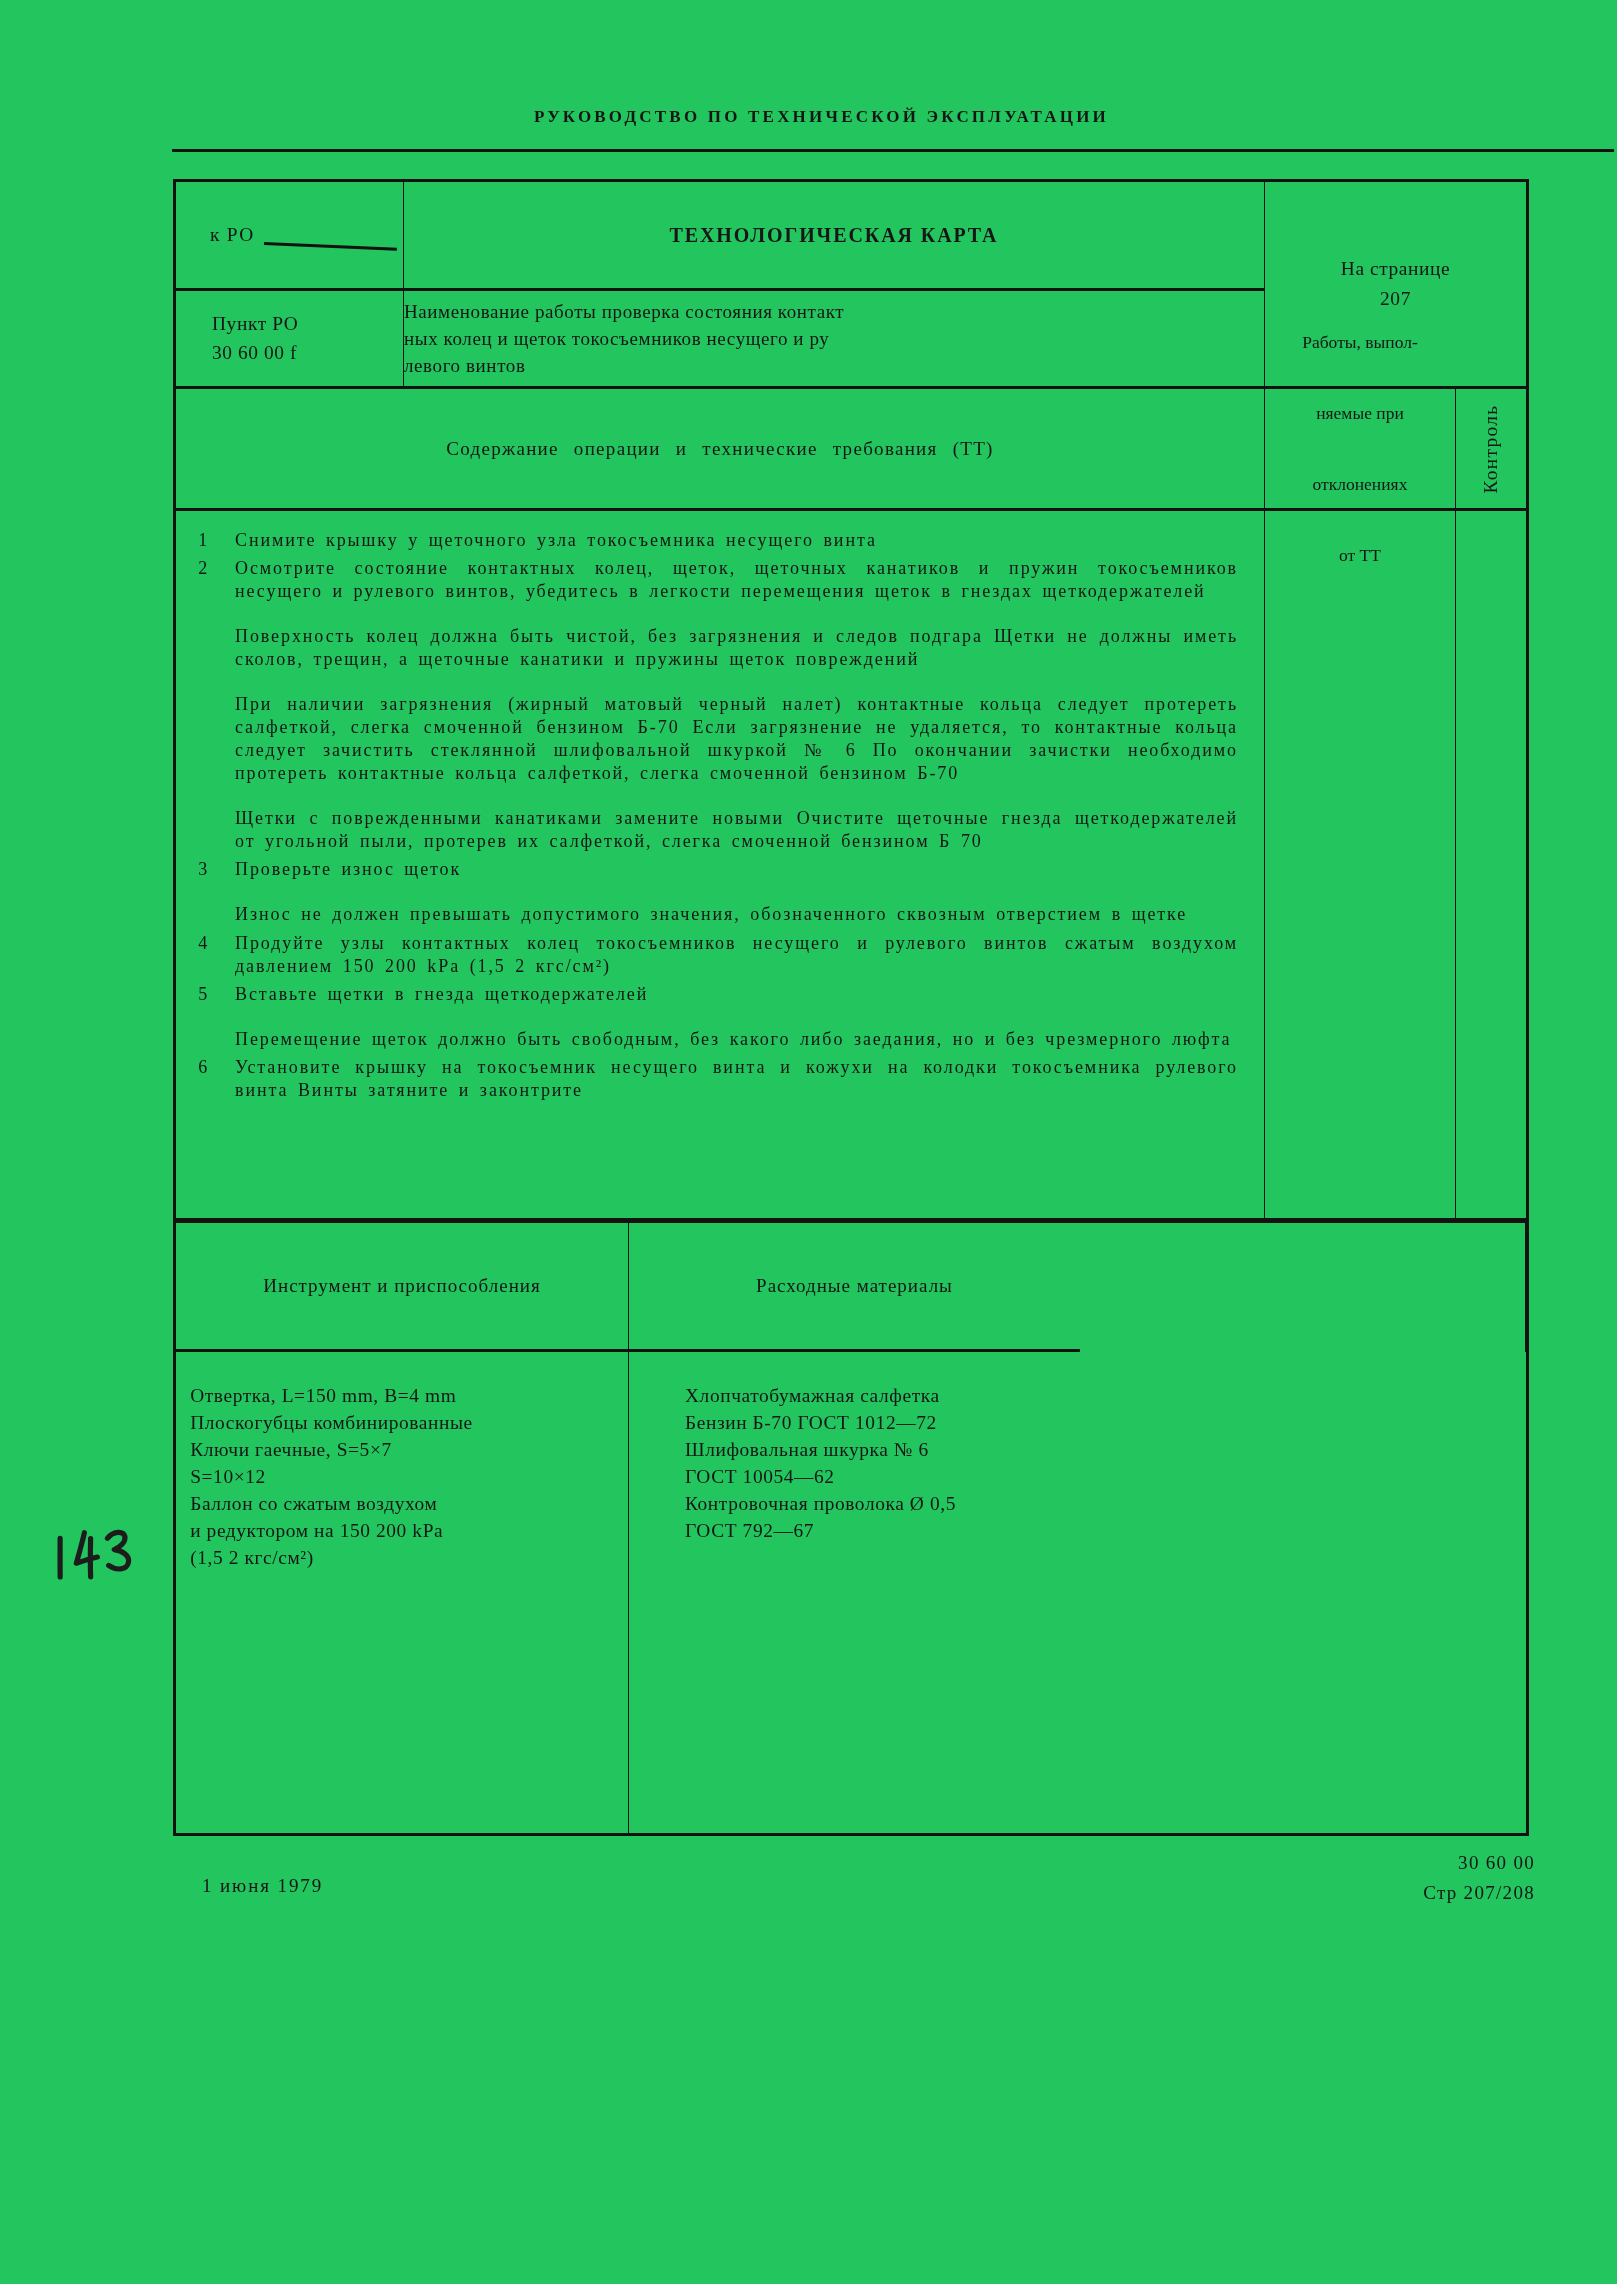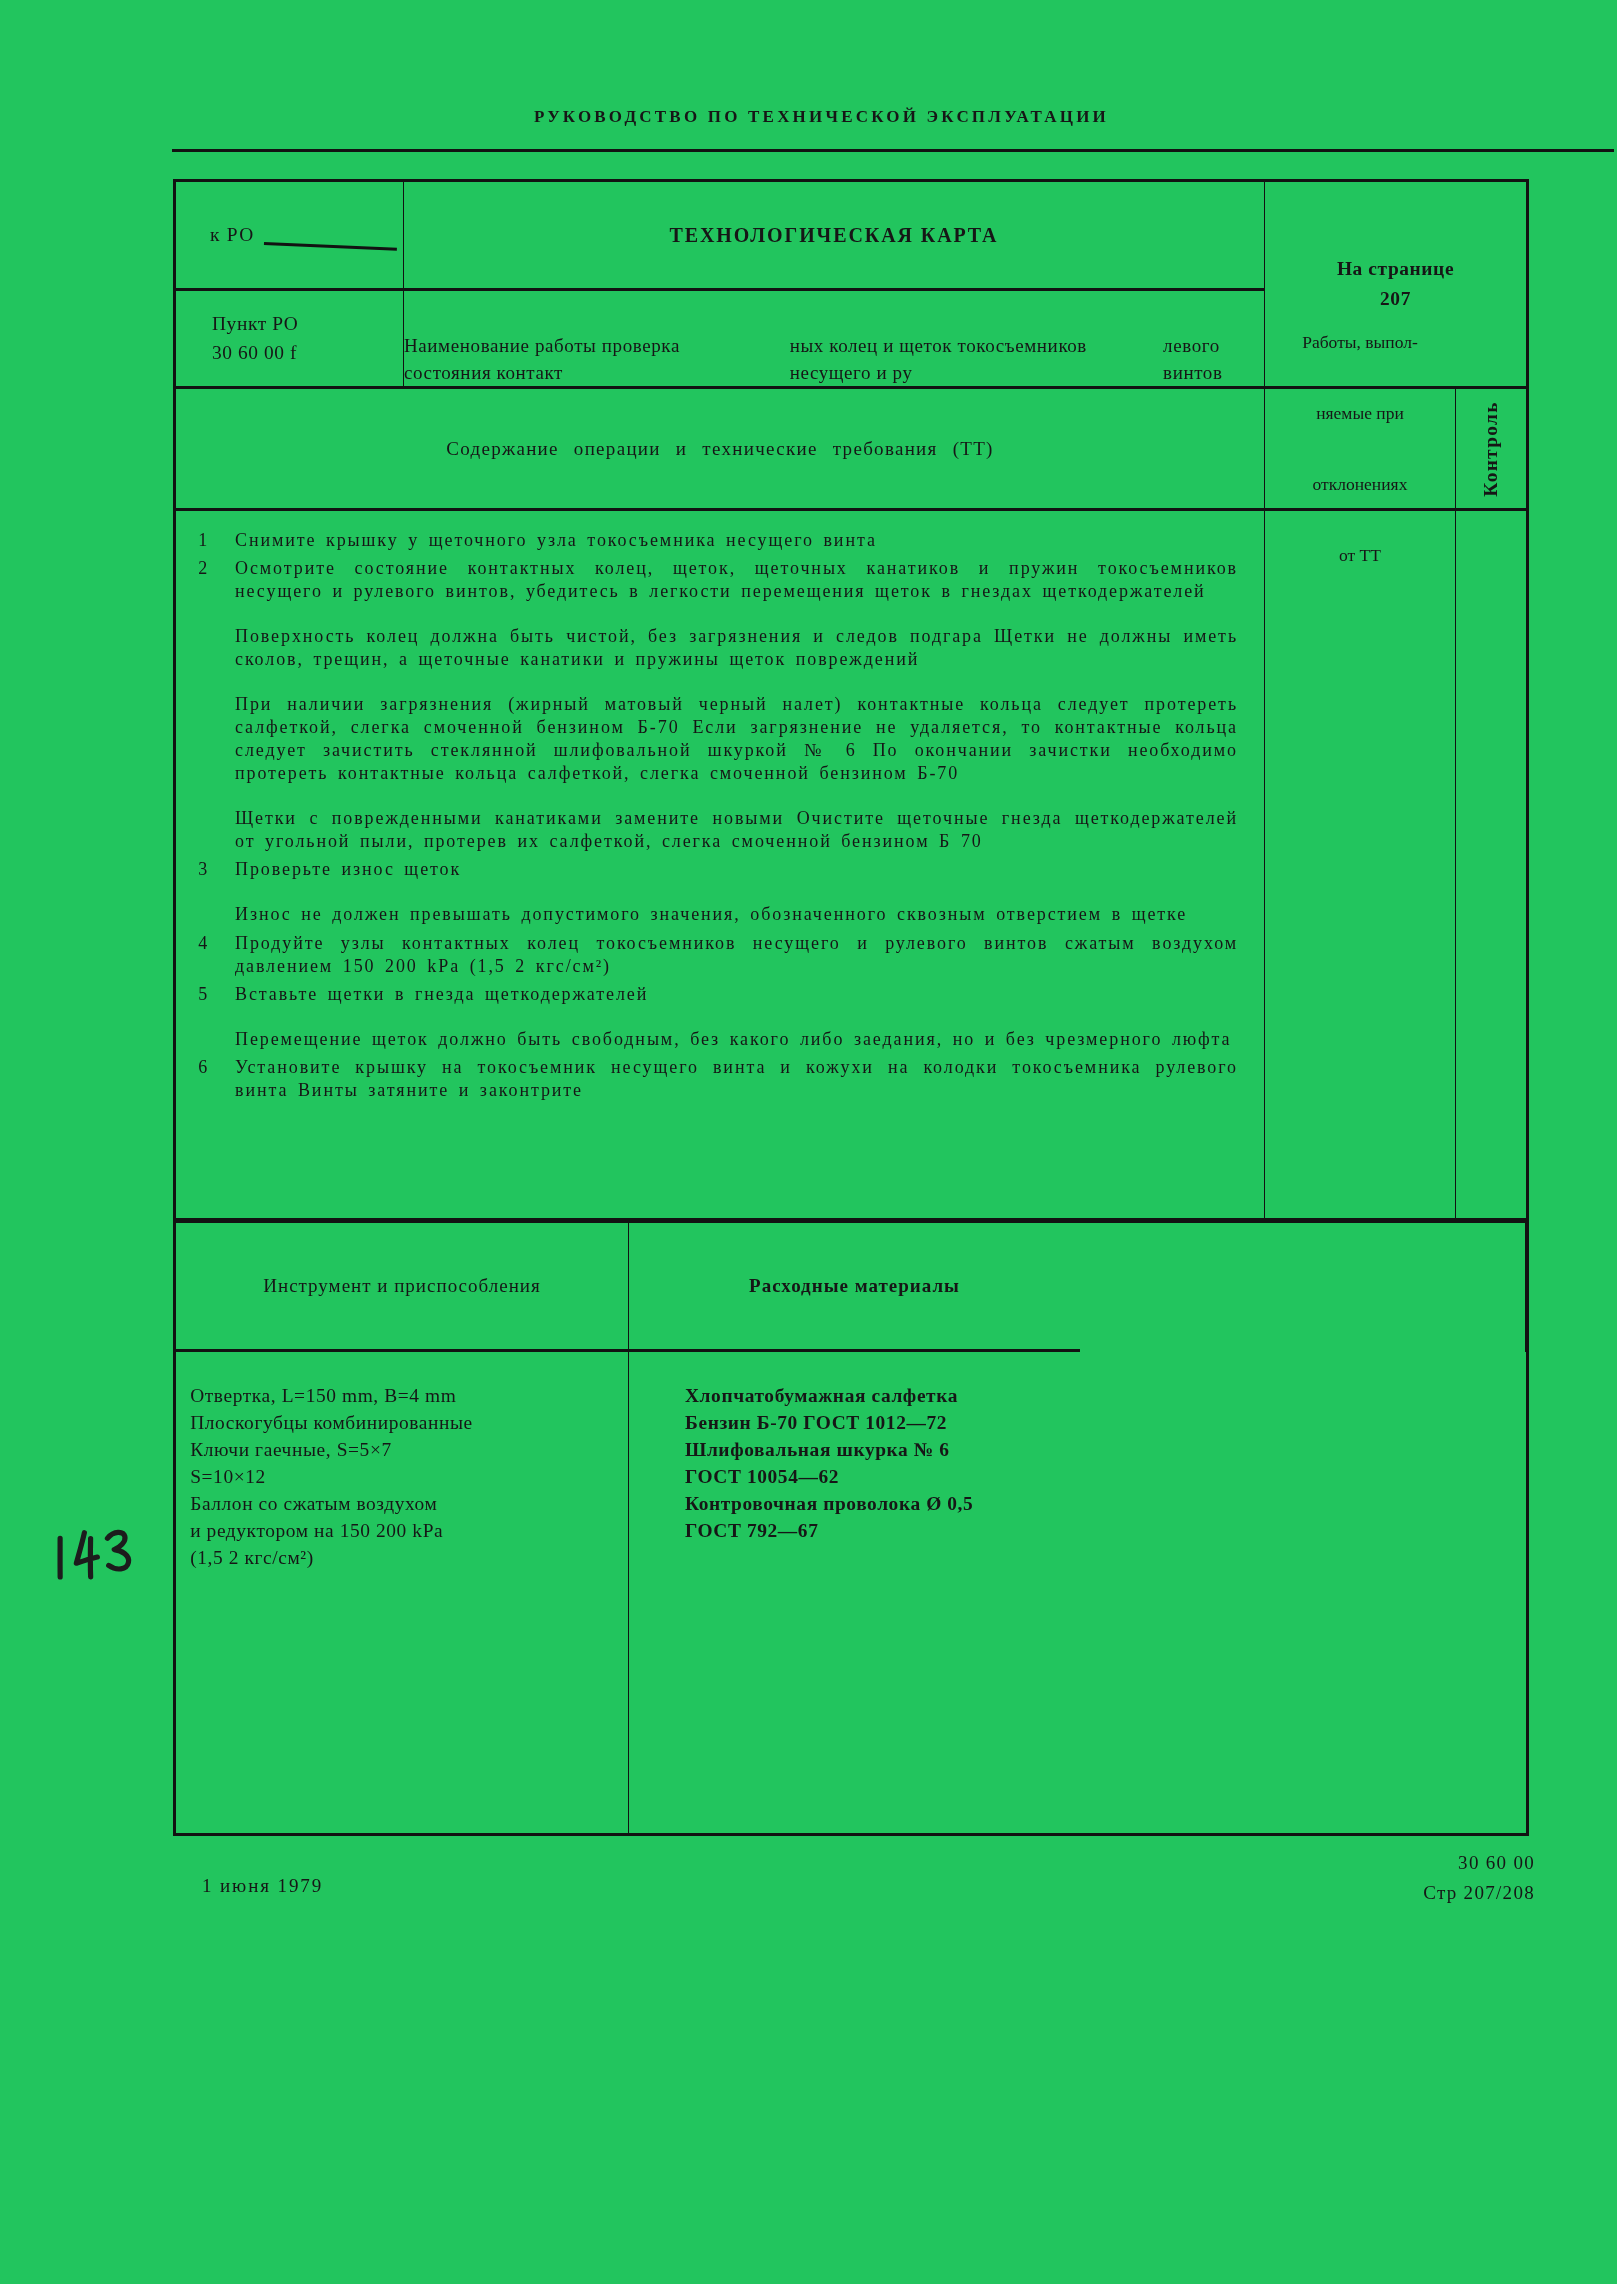--- a/index.html
+++ b/index.html
@@ -22,34 +22,34 @@
 
   
   .main-table{
     position:absolute;left:173px;top:179px;width:1356px;height:1042px;
     border:3.2px solid #121212;box-sizing:border-box;
     display:grid;
     grid-template-columns:228px 861px 191px auto;
     grid-template-rows:109px 98px 122px auto;
   }
   .cell{border-right:1.9px solid #121212;border-bottom:3.2px solid #121212;box-sizing:border-box;min-width:0;min-height:0;}
-  .no-r{border-right:none;font-weight:bold;}
+  .no-r{border-right:none;}
   .no-b{border-bottom:none;}
 
   .c-ro{grid-area:1/1/2/2;display:flex;align-items:center;padding-left:34px;font-size:19.4px;letter-spacing:1.3px;}
   .ro-line{display:inline-block;width:133px;height:2.6px;background:#121212;margin-left:9px;margin-top:17px;
            transform:rotate(2.5deg);transform-origin:left center;}
   .c-title{grid-area:1/2/2/3;display:flex;align-items:center;justify-content:center;
            font-size:20px;font-weight:bold;letter-spacing:1.9px;white-space:nowrap;}
   .c-page{grid-area:1/3/3/5;display:flex;flex-direction:column;align-items:center;justify-content:center;
           font-size:19.4px;line-height:30px;letter-spacing:0.6px;}
   .c-punkt{grid-area:2/1/3/2;display:flex;flex-direction:column;justify-content:center;
            padding-left:36px;font-size:19.4px;line-height:28.5px;letter-spacing:0.6px;}
-  .c-name{grid-area:2/2/3/3;display:flex;flex-direction:row;align-items:flex-end;justify-content:center;
-          font-size:19px;line-height:27px;letter-spacing:0.6px;gap:20px;}
+  .c-name{grid-area:2/2/3/3;display:flex;flex-direction:column;align-items:flex-start;justify-content:center;
+          font-size:19px;line-height:27px;letter-spacing:0.6px;}
   .c-oph{grid-area:3/1/4/3;display:flex;align-items:center;justify-content:center;
          font-size:19px;letter-spacing:1.3px;word-spacing:9px;white-space:nowrap;}
   .c-devh{grid-area:3/3/4/4;display:flex;flex-direction:column;align-items:center;justify-content:center;
           font-size:17.5px;line-height:25px;text-align:center;gap:46px;}
   .c-ctlh{grid-area:3/4/4/5;display:flex;align-items:center;justify-content:center;}
   .c-ctlh .vert{transform:rotate(-90deg);font-size:19.4px;letter-spacing:1.3px;white-space:nowrap;}
   .c-opb{grid-area:4/1/5/3;padding:18px 26px 0 21px;
          font-size:18px;line-height:23px;letter-spacing:1.9px;word-spacing:3.2px;
          text-align:justify;}
   .c-devb{grid-area:4/3/5/4;}

